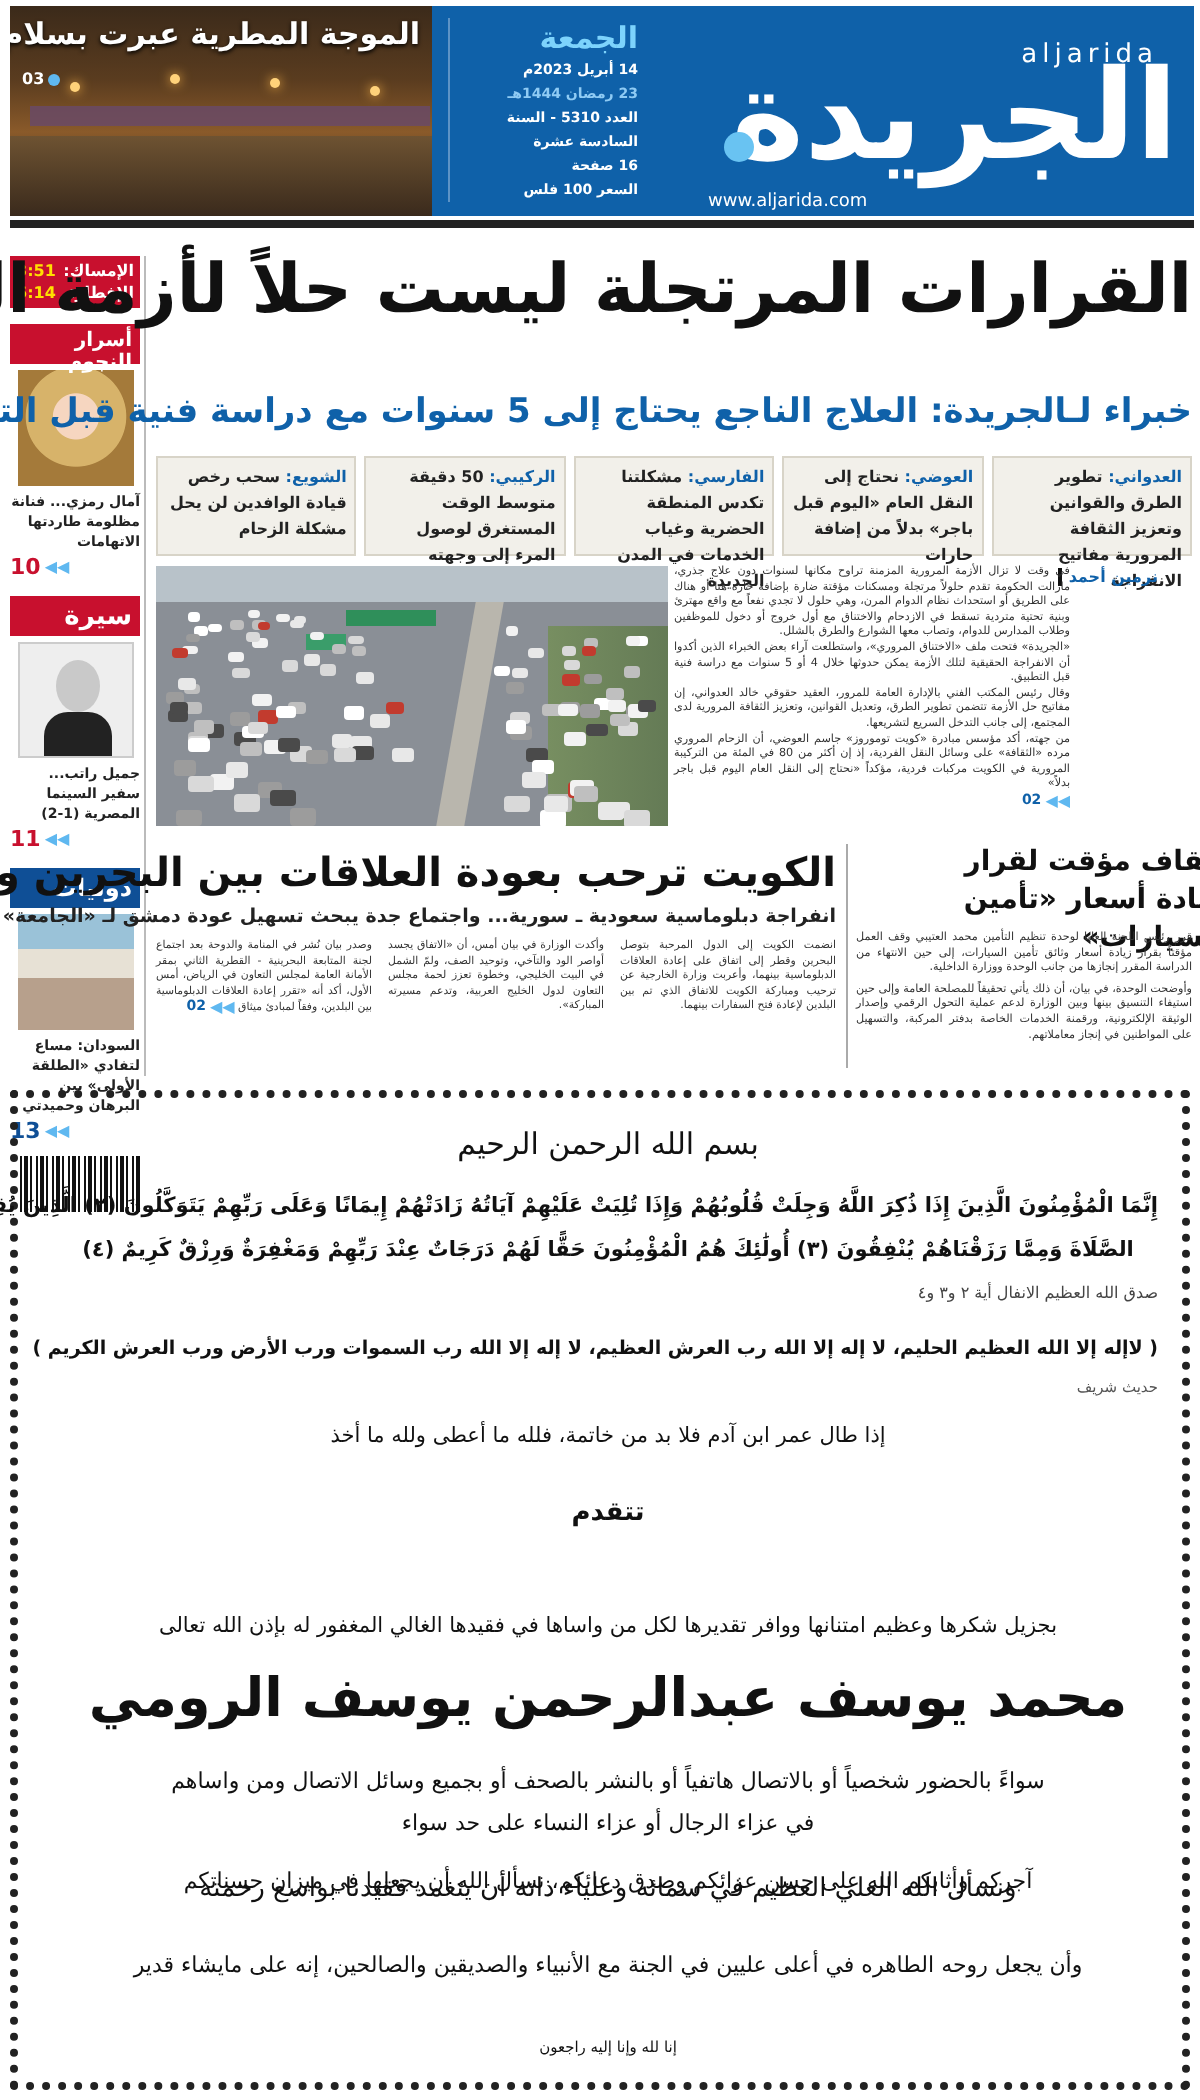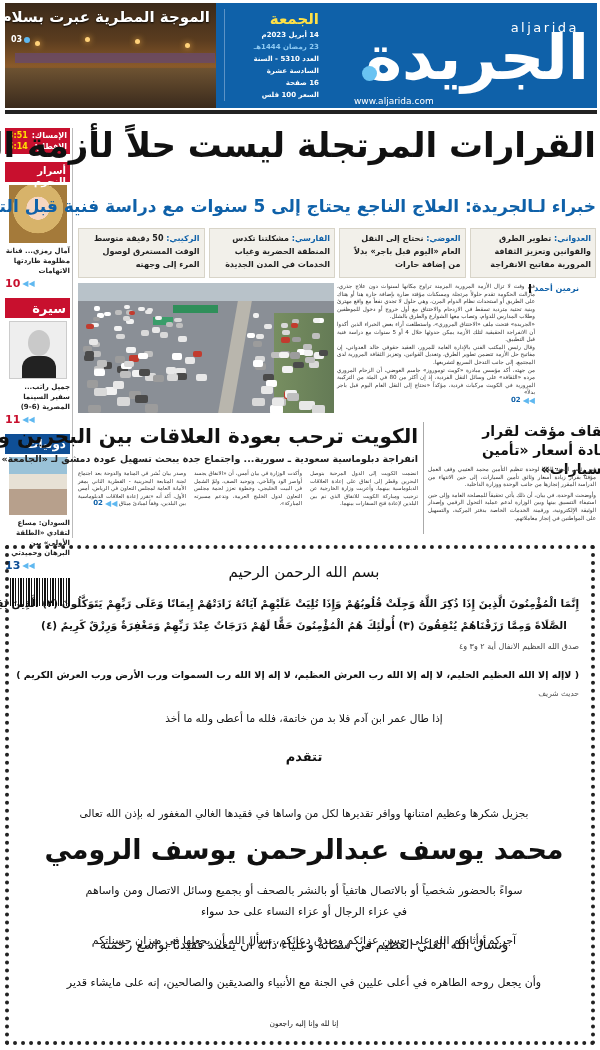--- a/index.html
+++ b/index.html
@@ -12,21 +12,21 @@
     background: linear-gradient(180deg, #3b2a1a 0%, #5a3c1f 35%, #8a5a2a 60%, #4a3520 85%, #2d2118 100%); overflow: hidden; }
   .top-photo .bridge { position: absolute; left: 10px; top: 50px; width: 200px; height: 10px; background: #6a4a66; opacity: .85; }
   .top-photo .road { position: absolute; left: 0; bottom: 0; width: 211px; height: 40px; background: linear-gradient(180deg,#6e5332,#3a2a1c); }
   .top-photo .lamp { position: absolute; width: 5px; height: 5px; border-radius: 50%; background: #ffd27a; box-shadow: 0 0 6px #ffb84a; }
   .top-photo .headline { position: absolute; right: 6px; top: 5px; font-family: "DejaVu Sans", sans-serif; font-weight: bold; font-size: 15px; color: #fff; text-shadow: 0 1px 2px #000; white-space: nowrap; }
   .top-photo .page-ref { position: absolute; left: 6px; top: 32px; font-size: 8px; color: #fff; font-weight: bold; direction: ltr; display: flex; align-items: center; gap: 2px; }
   .dot-blue { display: inline-block; width: 6px; height: 6px; border-radius: 50%; background: #5fb8f0; }
 
   .blue-panel { position: absolute; left: 211px; top: 0; width: 381px; height: 105px; background: #0f61a9; }
   .issue-info { position: absolute; left: 8px; top: 6px; width: 95px; text-align: right; color: #fff; font-size: 7px; line-height: 12px; font-weight: bold; border-left: 1px solid #5c93c6; padding-left: 4px; }
-  .issue-info .day { color: #fde047; font-size: 15px; line-height: 20px; font-weight: bold; }
+  .issue-info .day { color: #7dd3fc; font-size: 15px; line-height: 20px; font-weight: bold; }
   .issue-info .hijri { color: #8fcbf4; }
   .logo { position: absolute; right: 8px; top: 3px; width: 265px; height: 100px; }
   .logo .latin { position: absolute; right: 10px; top: 14px; color: #fff; font-family: "DejaVu Sans", sans-serif; font-size: 13px; letter-spacing: 2.5px; direction: ltr; }
   .logo .arabic { position: absolute; right: 0; top: 20px; color: #fff; font-family: "DejaVu Sans", sans-serif; font-weight: bold; font-size: 62px; line-height: 64px; white-space: nowrap; letter-spacing: -1px; }
   .logo .logo-dot { position: absolute; left: 38px; top: 60px; width: 15px; height: 15px; border-radius: 50%; background: #69c3f2; }
   .logo .url { position: absolute; left: 30px; bottom: 0; color: #fff; font-size: 9px; direction: ltr; }
 
   .rule-thick { position: absolute; left: 5px; top: 110px; width: 592px; height: 4px; background: #222; }
 
   
@@ -158,21 +158,21 @@
     <div class="side-caption">آمال رمزي... فنانة مظلومة طاردتها الاتهامات</div>
     <div class="page-num">
       <span>10</span>
       <span class="arrows">◀◀</span>
     </div>
   </div>
 
   <div class="side-sec">
     <div class="tag redbig">سيرة</div>
     <div class="side-photo photo-seera"></div>
-    <div class="side-caption">جميل راتب... سفير السينما المصرية (6-9)</div>
+    <div class="side-caption">جميل راتب... سفير السينما المصرية (1-2)</div>
     <div class="page-num">
       <span>11</span>
       <span class="arrows">◀◀</span>
     </div>
   </div>
 
   <div class="side-sec">
     <div class="tag blue">دوليات</div>
     <div class="side-photo photo-intl"></div>
     <div class="side-caption">السودان: مساع لتفادي «الطلقة الأولى» بين البرهان وحميدتي</div>
@@ -188,20 +188,21 @@
 <h1 class="main-head">القرارات المرتجلة ليست حلاً لأزمة المرور</h1>
 <h2 class="sub-head">
   <span>خبراء لـ</span><span class="brand">الجريدة</span><span>: العلاج الناجع يحتاج إلى 5 سنوات مع دراسة فنية قبل التطبيق</span>
 </h2>
 
 <div class="quote-boxes">
   <div class="qbox"><span class="who">العدواني:</span> <span>تطوير الطرق والقوانين وتعزيز الثقافة المرورية مفاتيح الانفراجة</span></div>
   <div class="qbox"><span class="who">العوضي:</span> <span>نحتاج إلى النقل العام «اليوم قبل باجر» بدلاً من إضافة حارات</span></div>
   <div class="qbox"><span class="who">الفارسي:</span> <span>مشكلتنا تكدس المنطقة الحضرية وغياب الخدمات في المدن الجديدة</span></div>
   <div class="qbox"><span class="who">الركيبي:</span> <span>50 دقيقة متوسط الوقت المستغرق لوصول المرء إلى وجهته</span></div>
+  <div class="qbox"><span class="who">الشويع:</span> <span>سحب رخص قيادة الوافدين لن يحل مشكلة الزحام</span></div>
 </div>
 
 <div class="byline">نرمين أحمد</div>
 
 <div class="article-text">
   <p>في وقت لا تزال الأزمة المرورية المزمنة تراوح مكانها لسنوات دون علاج جذري، مازالت الحكومة تقدم حلولاً مرتجلة ومسكنات مؤقتة ضارة بإضافة حارة هنا أو هناك على الطريق أو استحداث نظام الدوام المرن، وهي حلول لا تجدي نفعاً مع واقع مهترئ وبنية تحتية متردية تسقط في الازدحام والاختناق مع أول خروج أو دخول للموظفين وطلاب المدارس للدوام، وتصاب معها الشوارع والطرق بالشلل.</p>
   <p>«الجريدة» فتحت ملف «الاختناق المروري»، واستطلعت آراء بعض الخبراء الذين أكدوا أن الانفراجة الحقيقية لتلك الأزمة يمكن حدوثها خلال 4 أو 5 سنوات مع دراسة فنية قبل التطبيق.</p>
   <p>وقال رئيس المكتب الفني بالإدارة العامة للمرور، العقيد حقوقي خالد العدواني، إن مفاتيح حل الأزمة تتضمن تطوير الطرق، وتعديل القوانين، وتعزيز الثقافة المرورية لدى المجتمع، إلى جانب التدخل السريع لتشريعها.</p>
   <p>من جهته، أكد مؤسس مبادرة «كويت توموروز» جاسم العوضي، أن الزحام المروري مرده «الثقافة» على وسائل النقل الفردية، إذ إن أكثر من 80 في المئة من التركيبة المرورية في الكويت مركبات فردية، مؤكداً «نحتاج إلى النقل العام اليوم قبل باجر بدلاً»</p>
   <span class="art-page">

